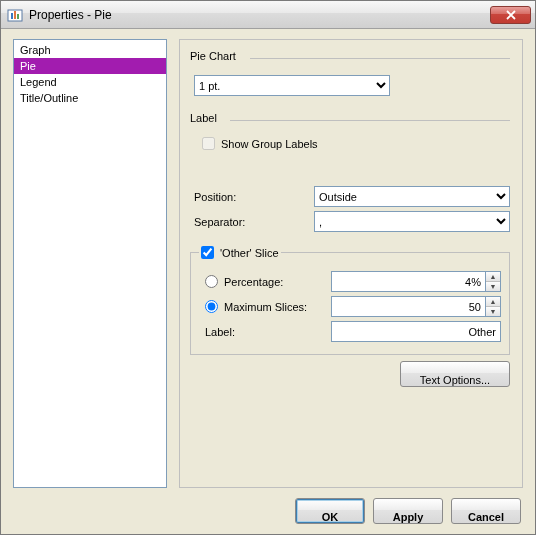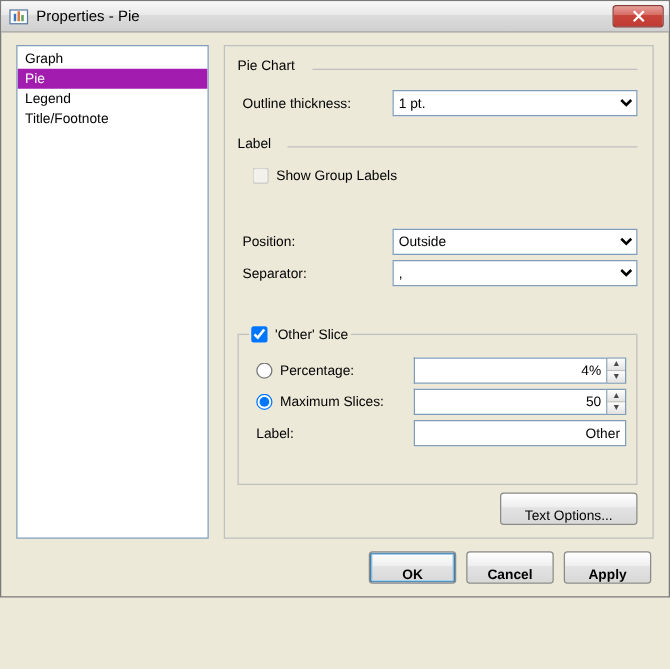--- a/index.html
+++ b/index.html
@@ -7,21 +7,21 @@
   body {
     font-family: "Tahoma", "Segoe UI", sans-serif;
     font-size: 11px;
     background: #ece9d8;
     width: 536px;
     height: 535px;
     overflow: hidden;
   }
   .window {
     width: 536px;
-    height: 478px;
+    height: 535px;
     background: #ece9d8;
     border: 1px solid #7a7a7a;
     display: flex;
     flex-direction: column;
   }
   .titlebar {
     height: 28px;
     background: linear-gradient(to bottom, #f8f8f8 0%, #e9e9e9 45%, #dcdcdc 46%, #d0d0d0 100%);
     border-bottom: 1px solid #a0a0a0;
     display: flex;
@@ -128,22 +128,22 @@
     gap: 6px;
     margin: 4px 0;
   }
   input[type=checkbox], input[type=radio] {
     margin: 0;
     width: 13px; height: 13px;
   }
   .disabled { color: #9a9a9a; }
   fieldset.osect {
     border: 1px solid #bfbfbf;
-    margin: 24px 0 6px 0;
-    padding: 8px 8px 26px 8px;
+    margin: 6px 0 6px 0;
+    padding: 8px 8px 8px 8px;
   }
   fieldset.osect legend {
     padding: 0 2px;
   }
   fieldset.osect legend .checkbox-row { margin: 0; }
   .spin {
     display: flex;
     width: 170px;
     height: 21px;
   }
@@ -230,31 +230,30 @@
     </div>
   </div>
 
   <div class="client">
     <div class="columns">
 
       <div class="navlist">
         <div class="item">Graph</div>
         <div class="item selected">Pie</div>
         <div class="item">Legend</div>
-        <div class="item">Title/Footnote</div>
+        <div class="item">Title/Outline</div>
       </div>
 
       <div class="panel">
 
         <div class="groupbox">
           <span class="legend">Pie Chart</span>
           <div class="rule"></div>
           <div class="body">
             <div class="row">
-              <label class="lab col1">Outline thickness:</label>
               <div class="col2">
                 <select class="combo">
                   <option>1 pt.</option>
                 </select>
               </div>
             </div>
           </div>
         </div>
 
         <div class="groupbox" style="margin-top:16px;">
@@ -337,17 +336,17 @@
 
         <div class="textopt-row">
           <button class="btn" style="min-width:110px;">Text Options...</button>
         </div>
 
       </div>
     </div>
 
     <div class="footer">
       <button class="btn default">OK</button>
+      <button class="btn">Apply</button>
       <button class="btn">Cancel</button>
-      <button class="btn">Apply</button>
     </div>
   </div>
 </div>
 
 </body></html>

